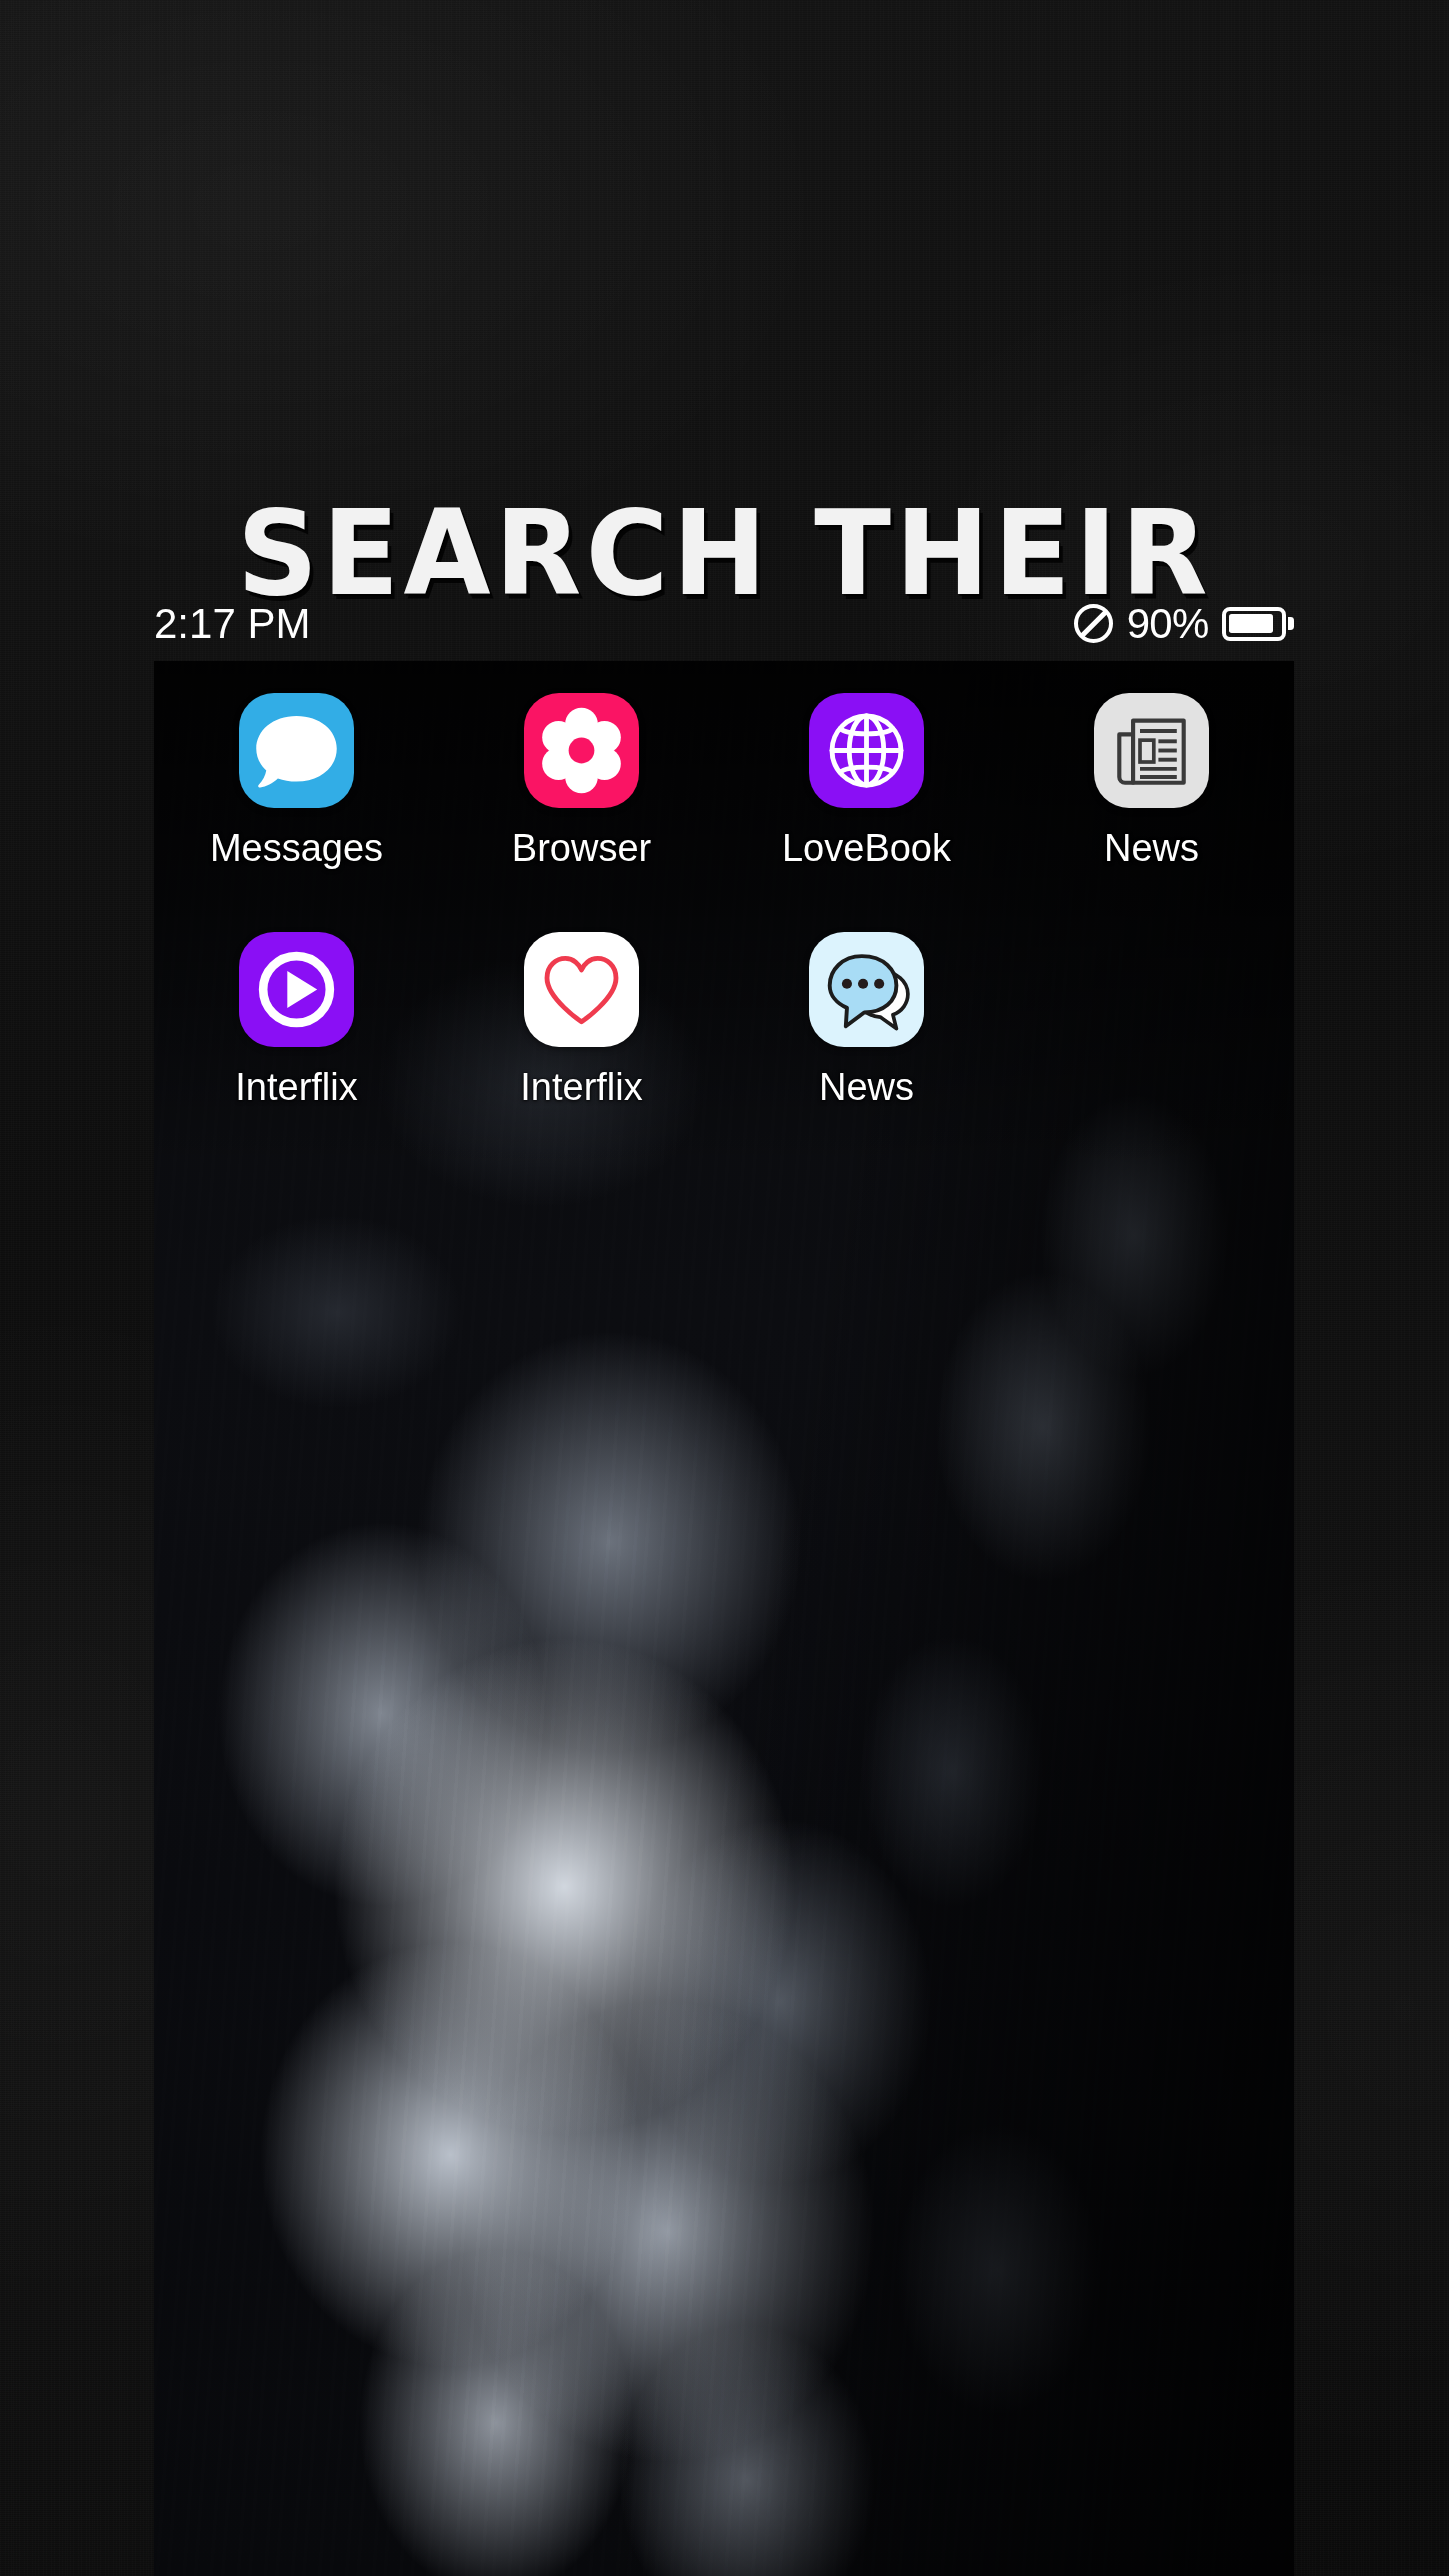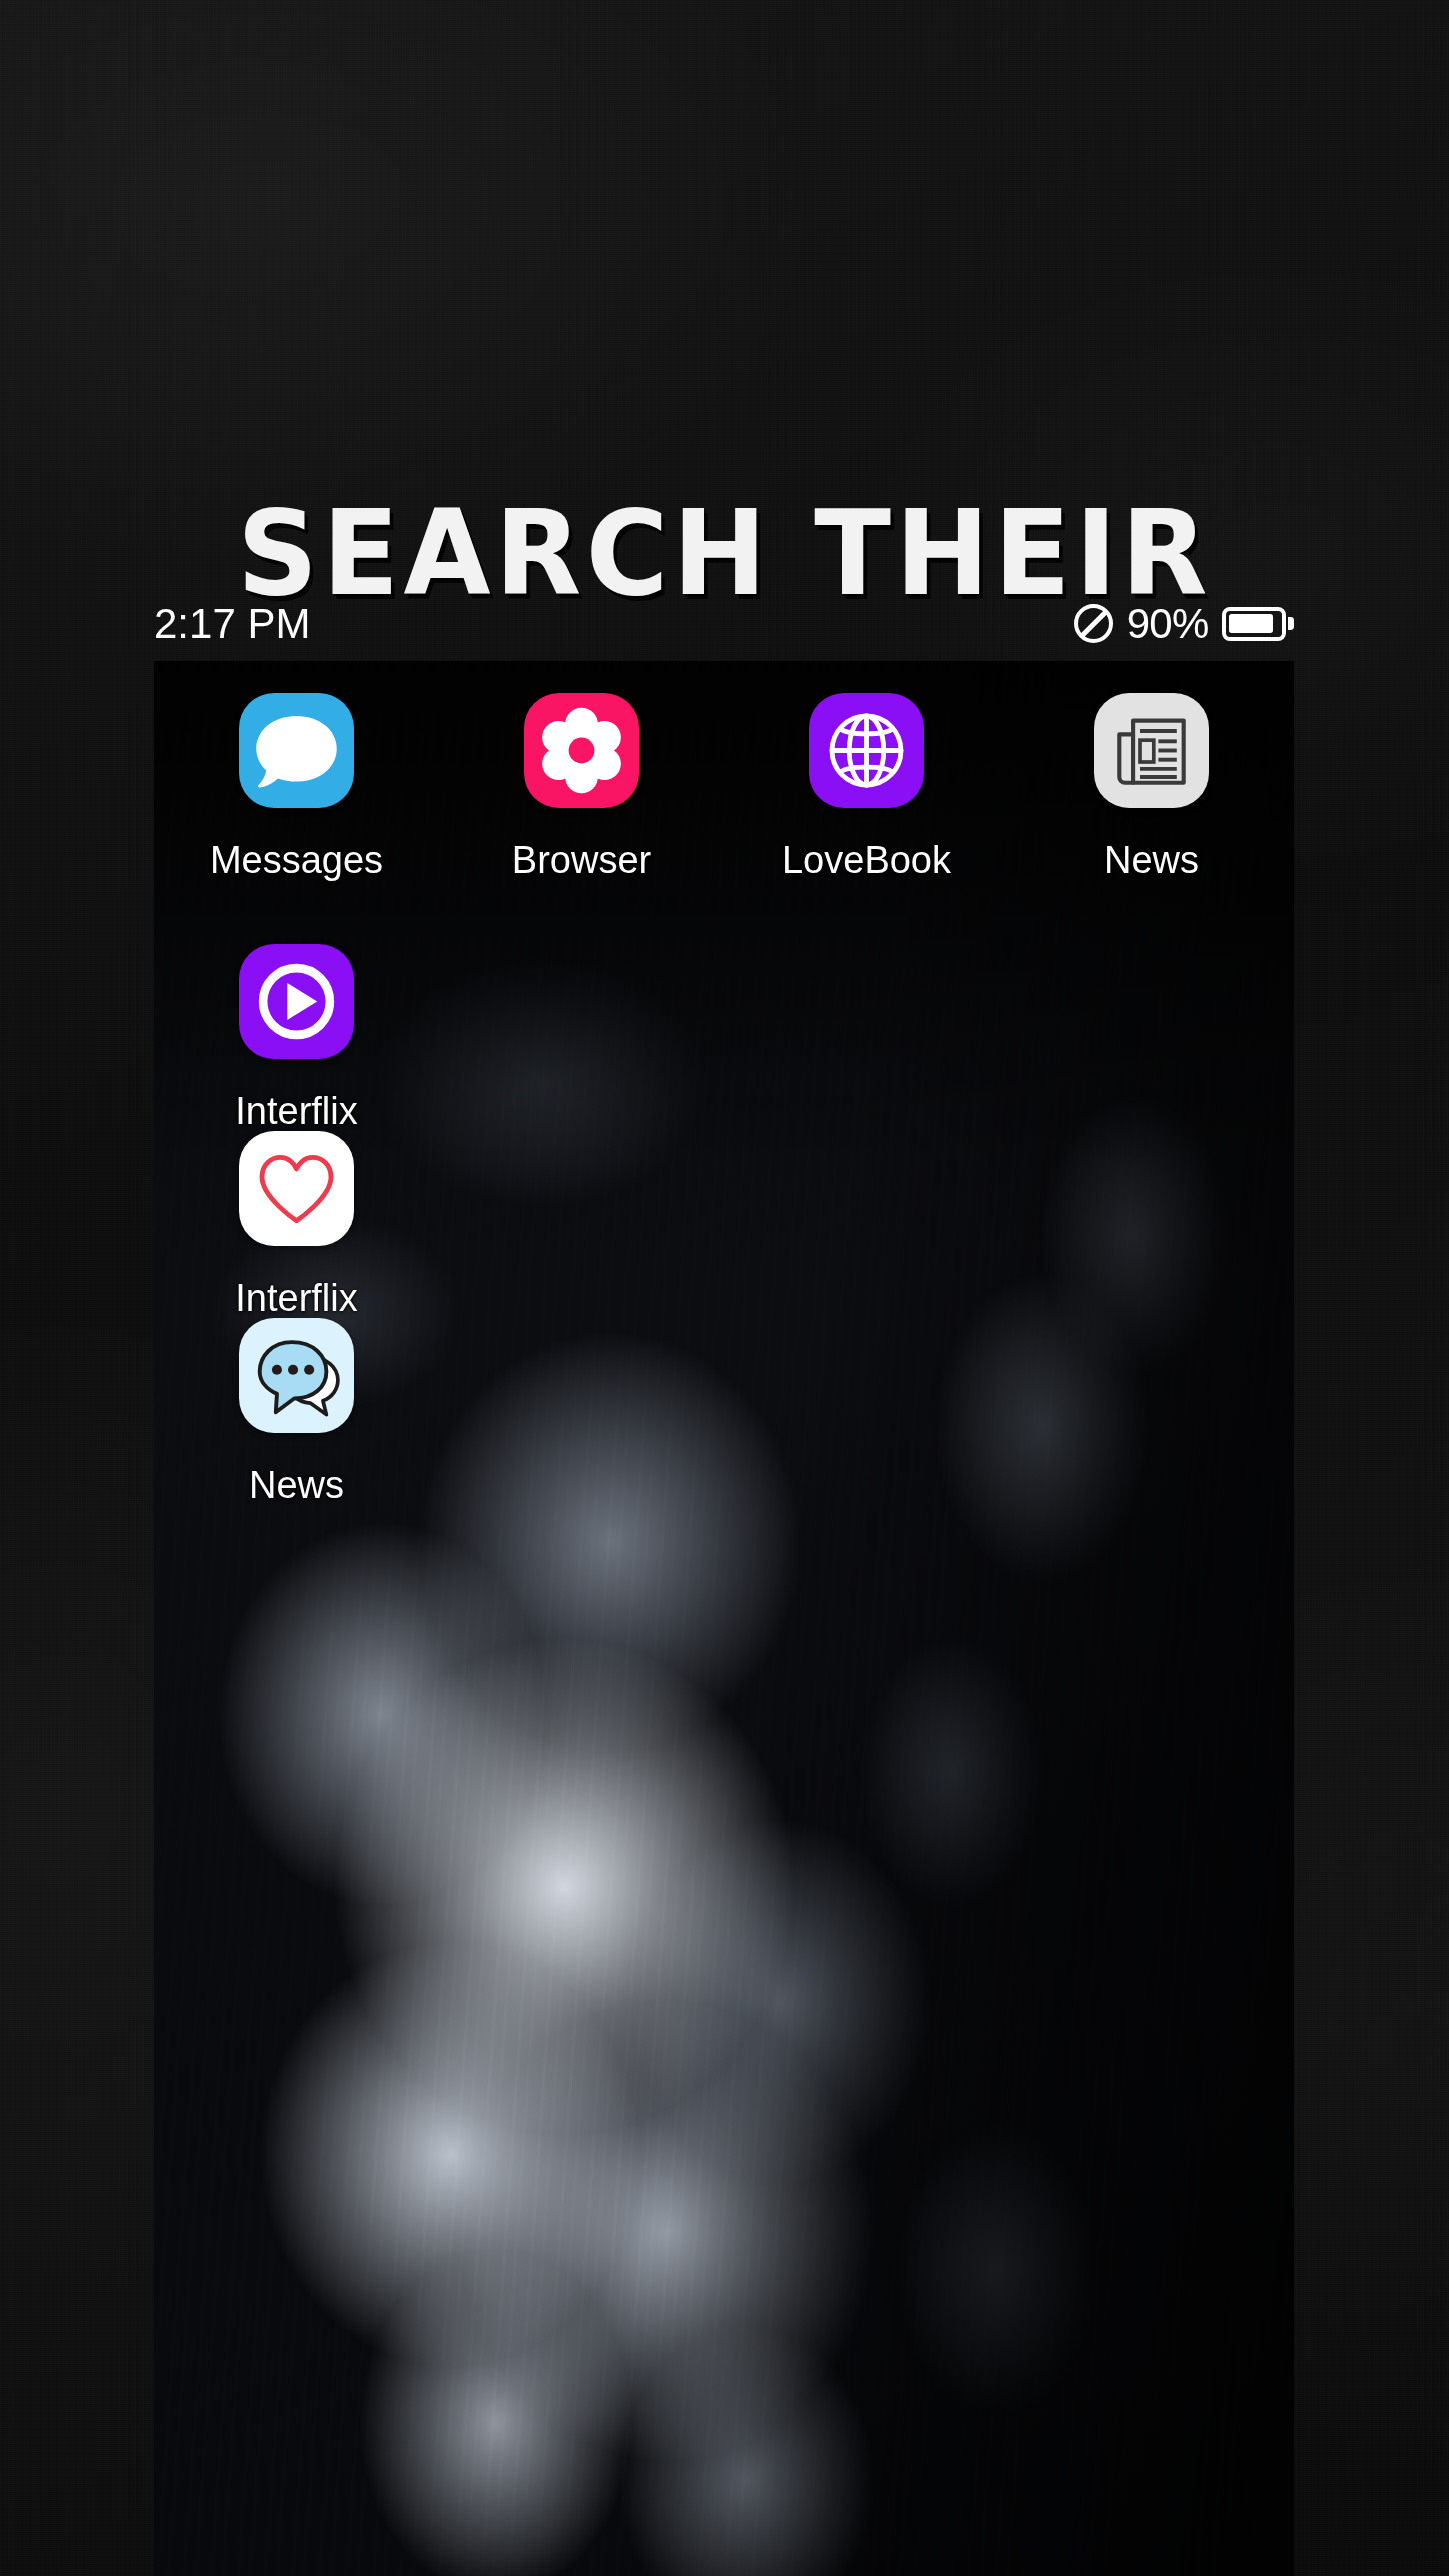--- a/index.html
+++ b/index.html
@@ -144,34 +144,34 @@
     position:absolute; left:0; top:0; right:0; height:510px;
     background:linear-gradient(180deg, rgba(0,0,0,.80) 0%, rgba(0,0,0,.55) 45%, rgba(0,0,0,0) 100%);
   }
 
   
   #app-grid {
     position:absolute; left:0; top:0; width:1140px;
     padding:32px 0 0 0;
   }
   .app-row { display:flex; width:1140px; }
-  .app-row.row-2 { margin-top:64px;flex-direction:column; }
+  .app-row.row-2 { margin-top:64px; }
   .app-cell {
     width:285px;
     display:flex; flex-direction:column; align-items:center;
   }
   .app-icon {
     width:115px; height:115px;
     border-radius:35px;
     display:flex; align-items:center; justify-content:center;
     position:relative;
     box-shadow:0 2px 6.7px rgba(0,0,0,.45);
   }
   .app-label {
-    margin-top:32px;
+    margin-top:20px;
     color:#ffffff;
     font-size:38px;
     line-height:40px;
     font-family:"Liberation Sans", sans-serif;
     text-shadow:0 1.3px 4px rgba(0,0,0,.95), 0 0 2px rgba(0,0,0,.9);
     white-space:nowrap;
   }
 
   
   .ic-messages { background:#32ade6; }

